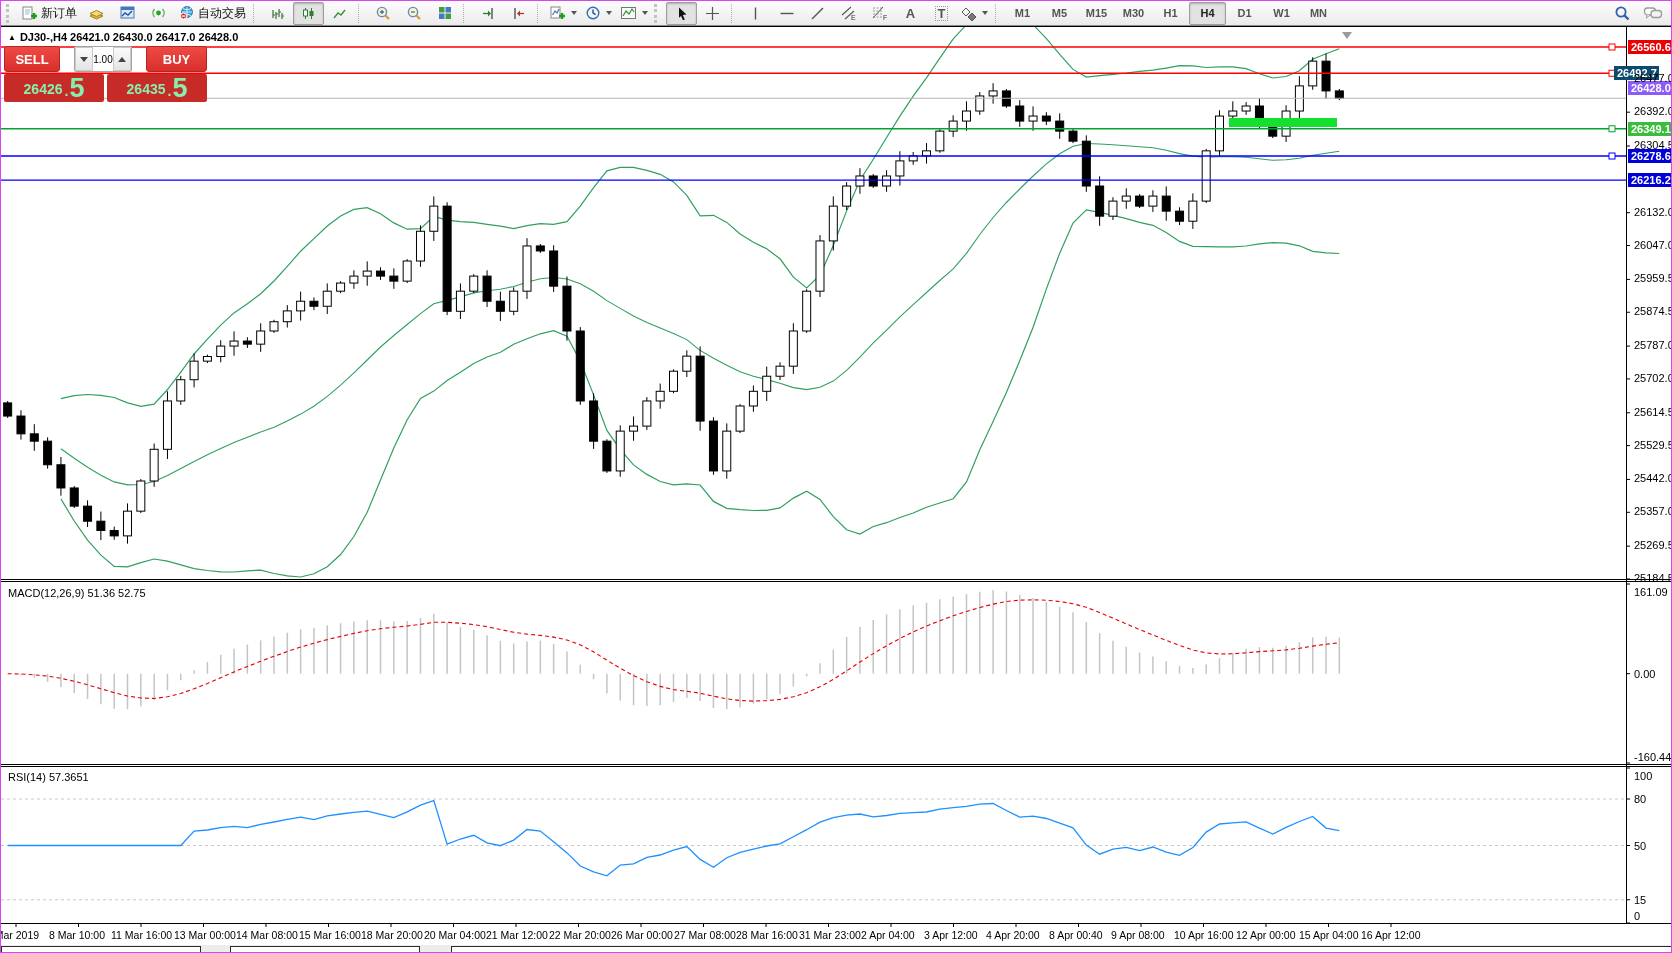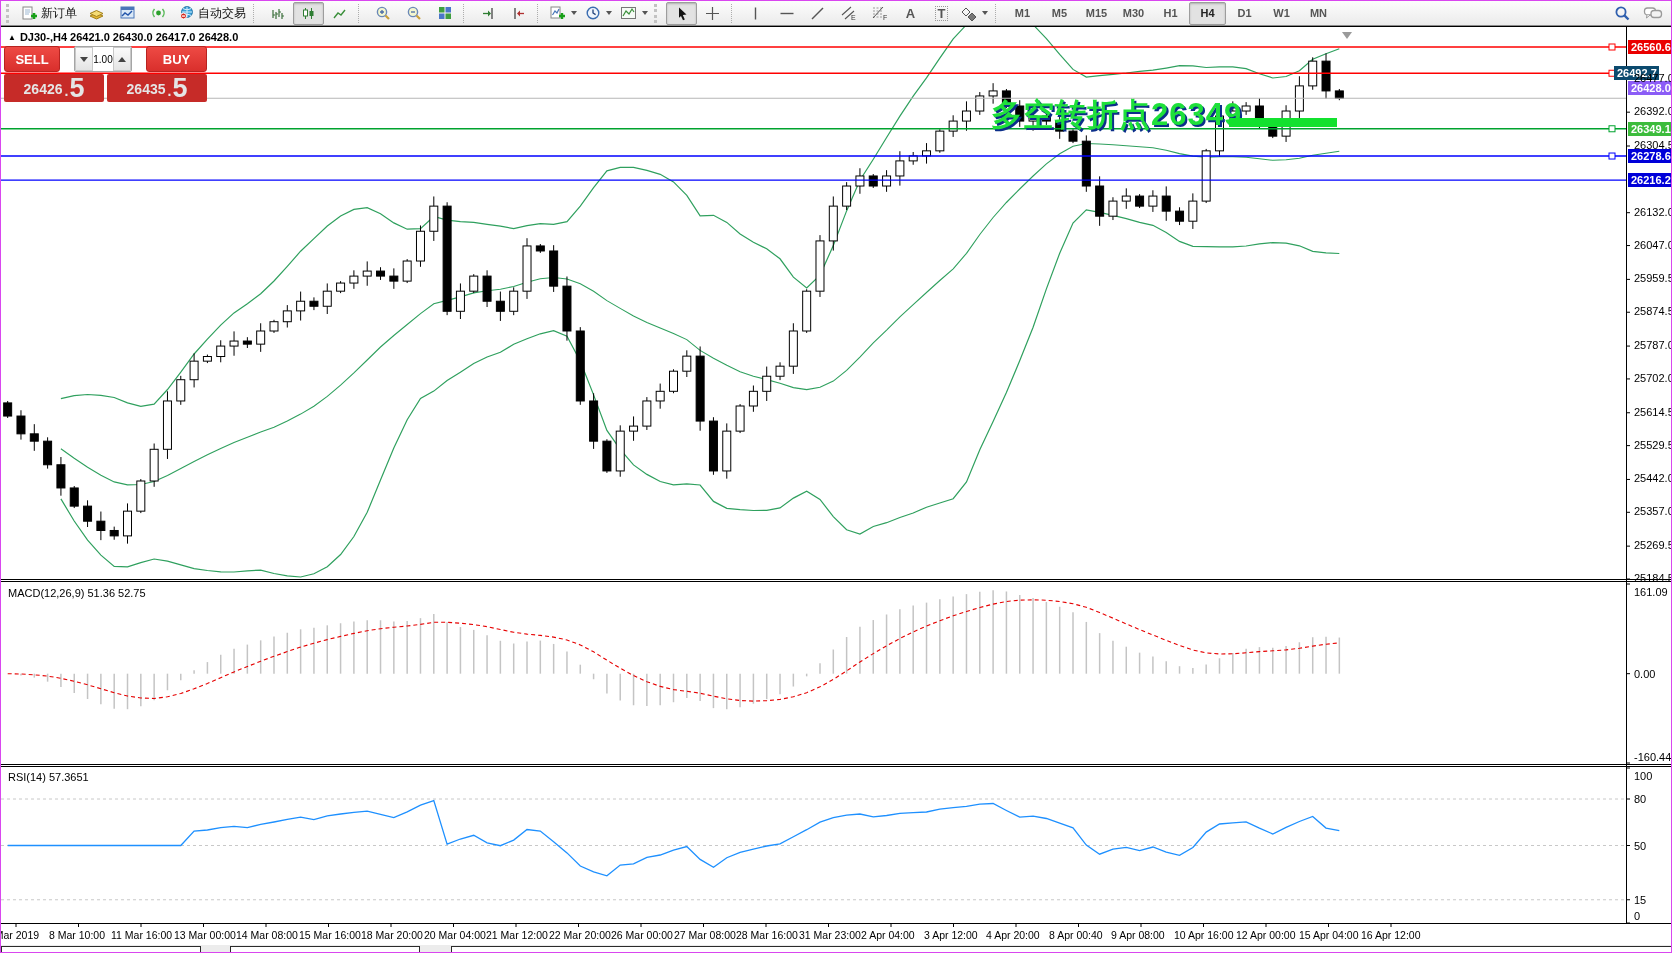--- a/index.html
+++ b/index.html
@@ -36,21 +36,21 @@
   #tp-top{display:flex;gap:14px;height:26px;}
   .tp-btn{flex:0 0 54px;background:linear-gradient(#ee4a44,#d92f2c);color:#fff;font-size:13px;font-weight:bold;
     display:flex;align-items:center;justify-content:center;border-radius:3px;border:1px solid #b72320;}
   .tp-btn.buy{flex:0 0 59px;}
   #tp-vol{flex:1;display:flex;background:#fff;border:1px solid #a5a5a5;border-radius:2px;overflow:hidden;}
   .vol-btn{width:16px;display:flex;align-items:center;justify-content:center;background:linear-gradient(#fbfbfb,#e4e4e4);border:1px solid #c8c8c8;}
   #vol-value{flex:1;display:flex;align-items:center;justify-content:center;font-size:10px;color:#000;}
   .tri-up{width:0;height:0;border-left:4px solid transparent;border-right:4px solid transparent;border-bottom:5px solid #444;}
   .tri-dn{width:0;height:0;border-left:4px solid transparent;border-right:4px solid transparent;border-top:5px solid #444;}
   #tp-bottom{display:flex;gap:3px;margin-top:2px;height:28px;}
-  .tp-price{flex:1;background:#c62b28;border-radius:2px;color:#e5e5e5;display:flex;align-items:flex-end;justify-content:center;padding-bottom:1px;}
+  .tp-price{flex:1;background:#c62b28;border-radius:2px;color:#86efac;display:flex;align-items:flex-end;justify-content:center;padding-bottom:1px;}
   .pp-small{font-size:14px;font-weight:bold;line-height:20px;margin-bottom:2px;}
   .pp-dot{font-size:14px;font-weight:bold;margin:0 1px 2px 2px;}
   .pp-big{font-size:27px;font-weight:bold;line-height:25px;}
 
   
   #annotation{position:absolute;left:990px;top:93px;font-size:31px;font-weight:bold;letter-spacing:1px;
     text-shadow:2px 2px 0 #0c2f8a;z-index:12;white-space:nowrap;}
   #annotation-bar{position:absolute;left:1228px;top:117px;width:108px;height:9px;background:#13e12f;z-index:12;}
   #shift-marker{position:absolute;left:1341px;top:31px;width:0;height:0;border-left:5px solid transparent;
     border-right:5px solid transparent;border-top:7px solid #9a9a9a;z-index:8;}
@@ -688,21 +688,20 @@
           <span class="pp-big">5</span>
       </div>
       <div class="tp-price">
         <span class="pp-small">26435</span>
           <span class="pp-dot">.</span>
           <span class="pp-big">5</span>
       </div>
     </div>
   </div>
 
-  <div id="annotation" style="color: rgb(30, 224, 58);">多空转折点26349</div>
   <div id="annotation-bar"></div>
   <div id="shift-marker"></div>
 
   <div class="ind-label" style="left:7px;top:586px;">MACD(12,26,9) 51.36 52.75</div>
   <div class="ind-label" style="left:7px;top:770px;">RSI(14) 57.3651</div>
 
   <div id="overlay">
       <div class="price-badge" style="left: 1627px; top: 39px; background: rgb(234, 0, 0);">26560.6</div>
       <div class="price-badge" style="left: 1613px; top: 65px; background: #0c4a6e;">26492.7</div>
       <div class="price-badge" style="left: 1627px; top: 80px; background: #8b5cf6;">26428.0</div>

